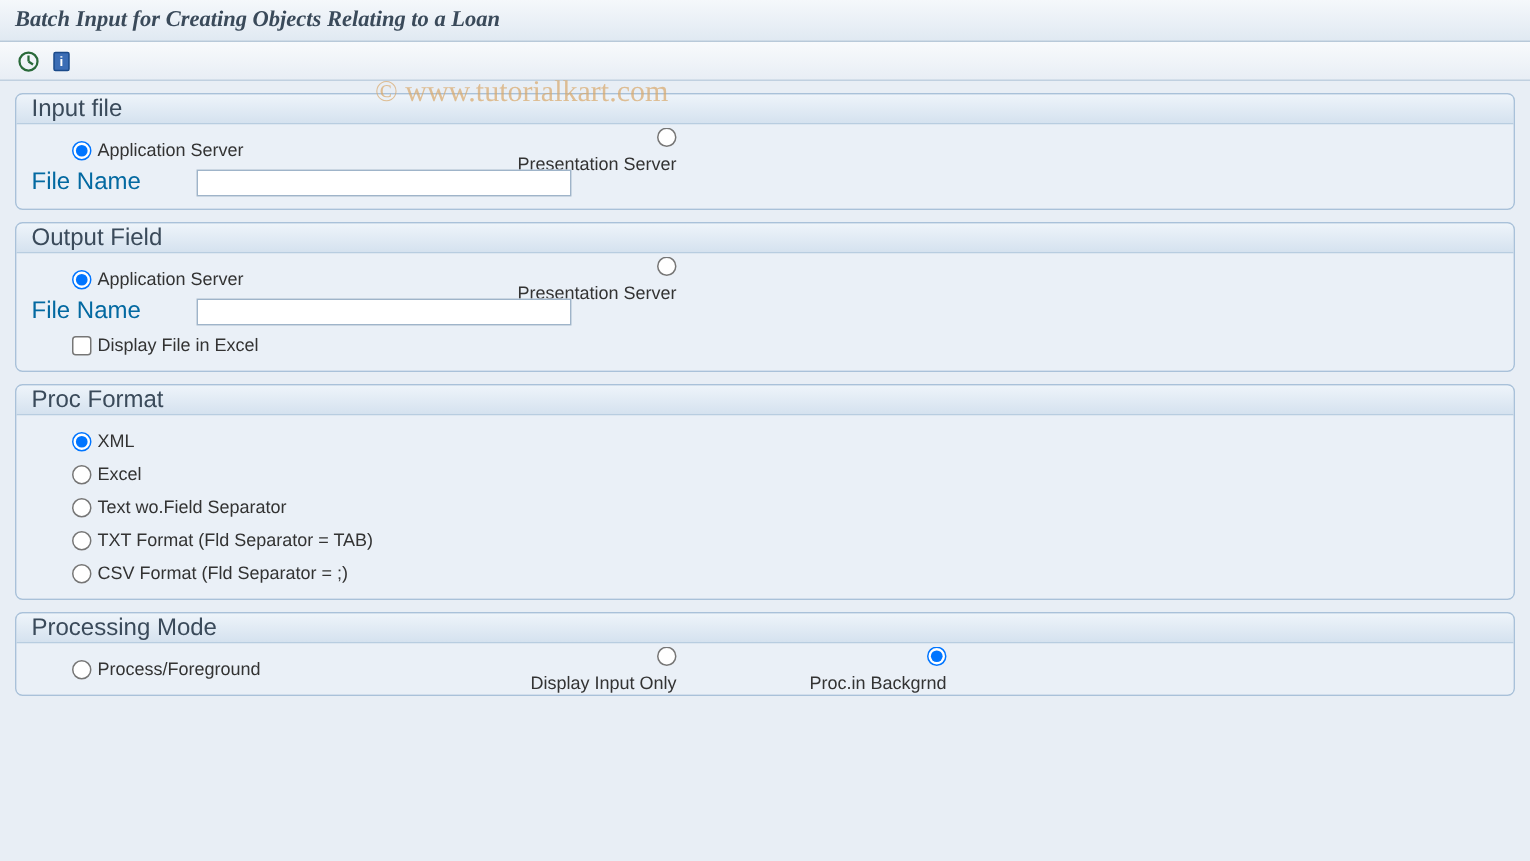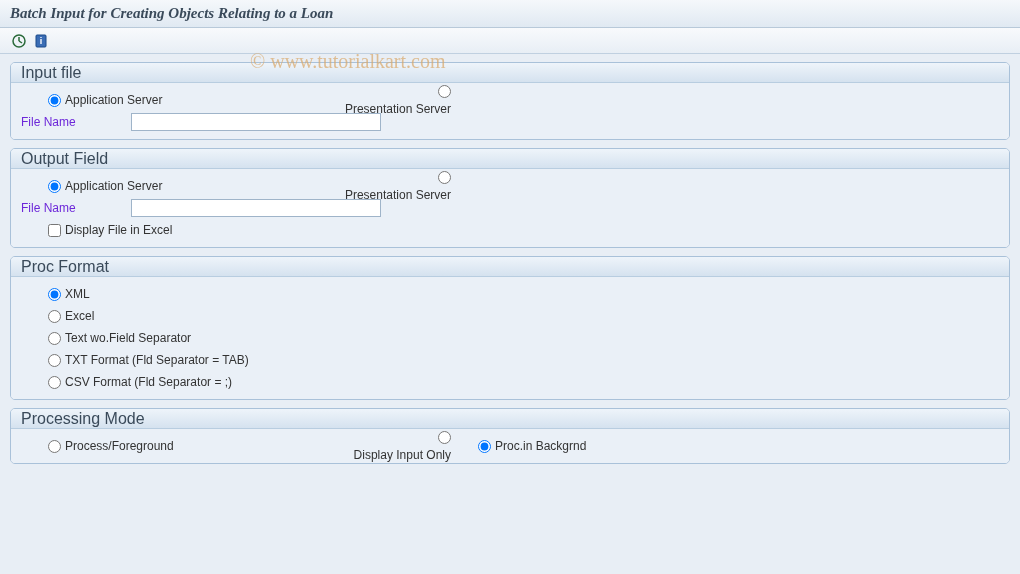--- a/index.html
+++ b/index.html
@@ -87,34 +87,34 @@
     input[type="radio"], input[type="checkbox"] {
       margin: 0;
       cursor: pointer;
     }
     .label {
       color: #333;
       font-size: 12px;
     }
     .field-label {
       width: 110px;
-      color: #6d28d9;
-      font-size: 12px;
+      color: #0369a1;
+      font-size: 16px;
     }
     input[type="text"] {
       border: 1px solid #9fb4c9;
       background: #fff;
       height: 18px;
       padding: 1px 4px;
       font-size: 12px;
       width: 250px;
     }
     .col-1 { width: 200px; }
     .col-2 { width: 230px; flex-direction: column; }
-    .col-3 { width: 180px; }
+    .col-3 { width: 180px; flex-direction: column; }
     .inline-row { display: flex; align-items: center; height: 22px; }
     .watermark {
       position: absolute;
       top: 30px;
       left: 250px;
       font-size: 20px;
       color: #d9a86a;
       opacity: 0.7;
       pointer-events: none;
       font-family: Georgia, serif;

